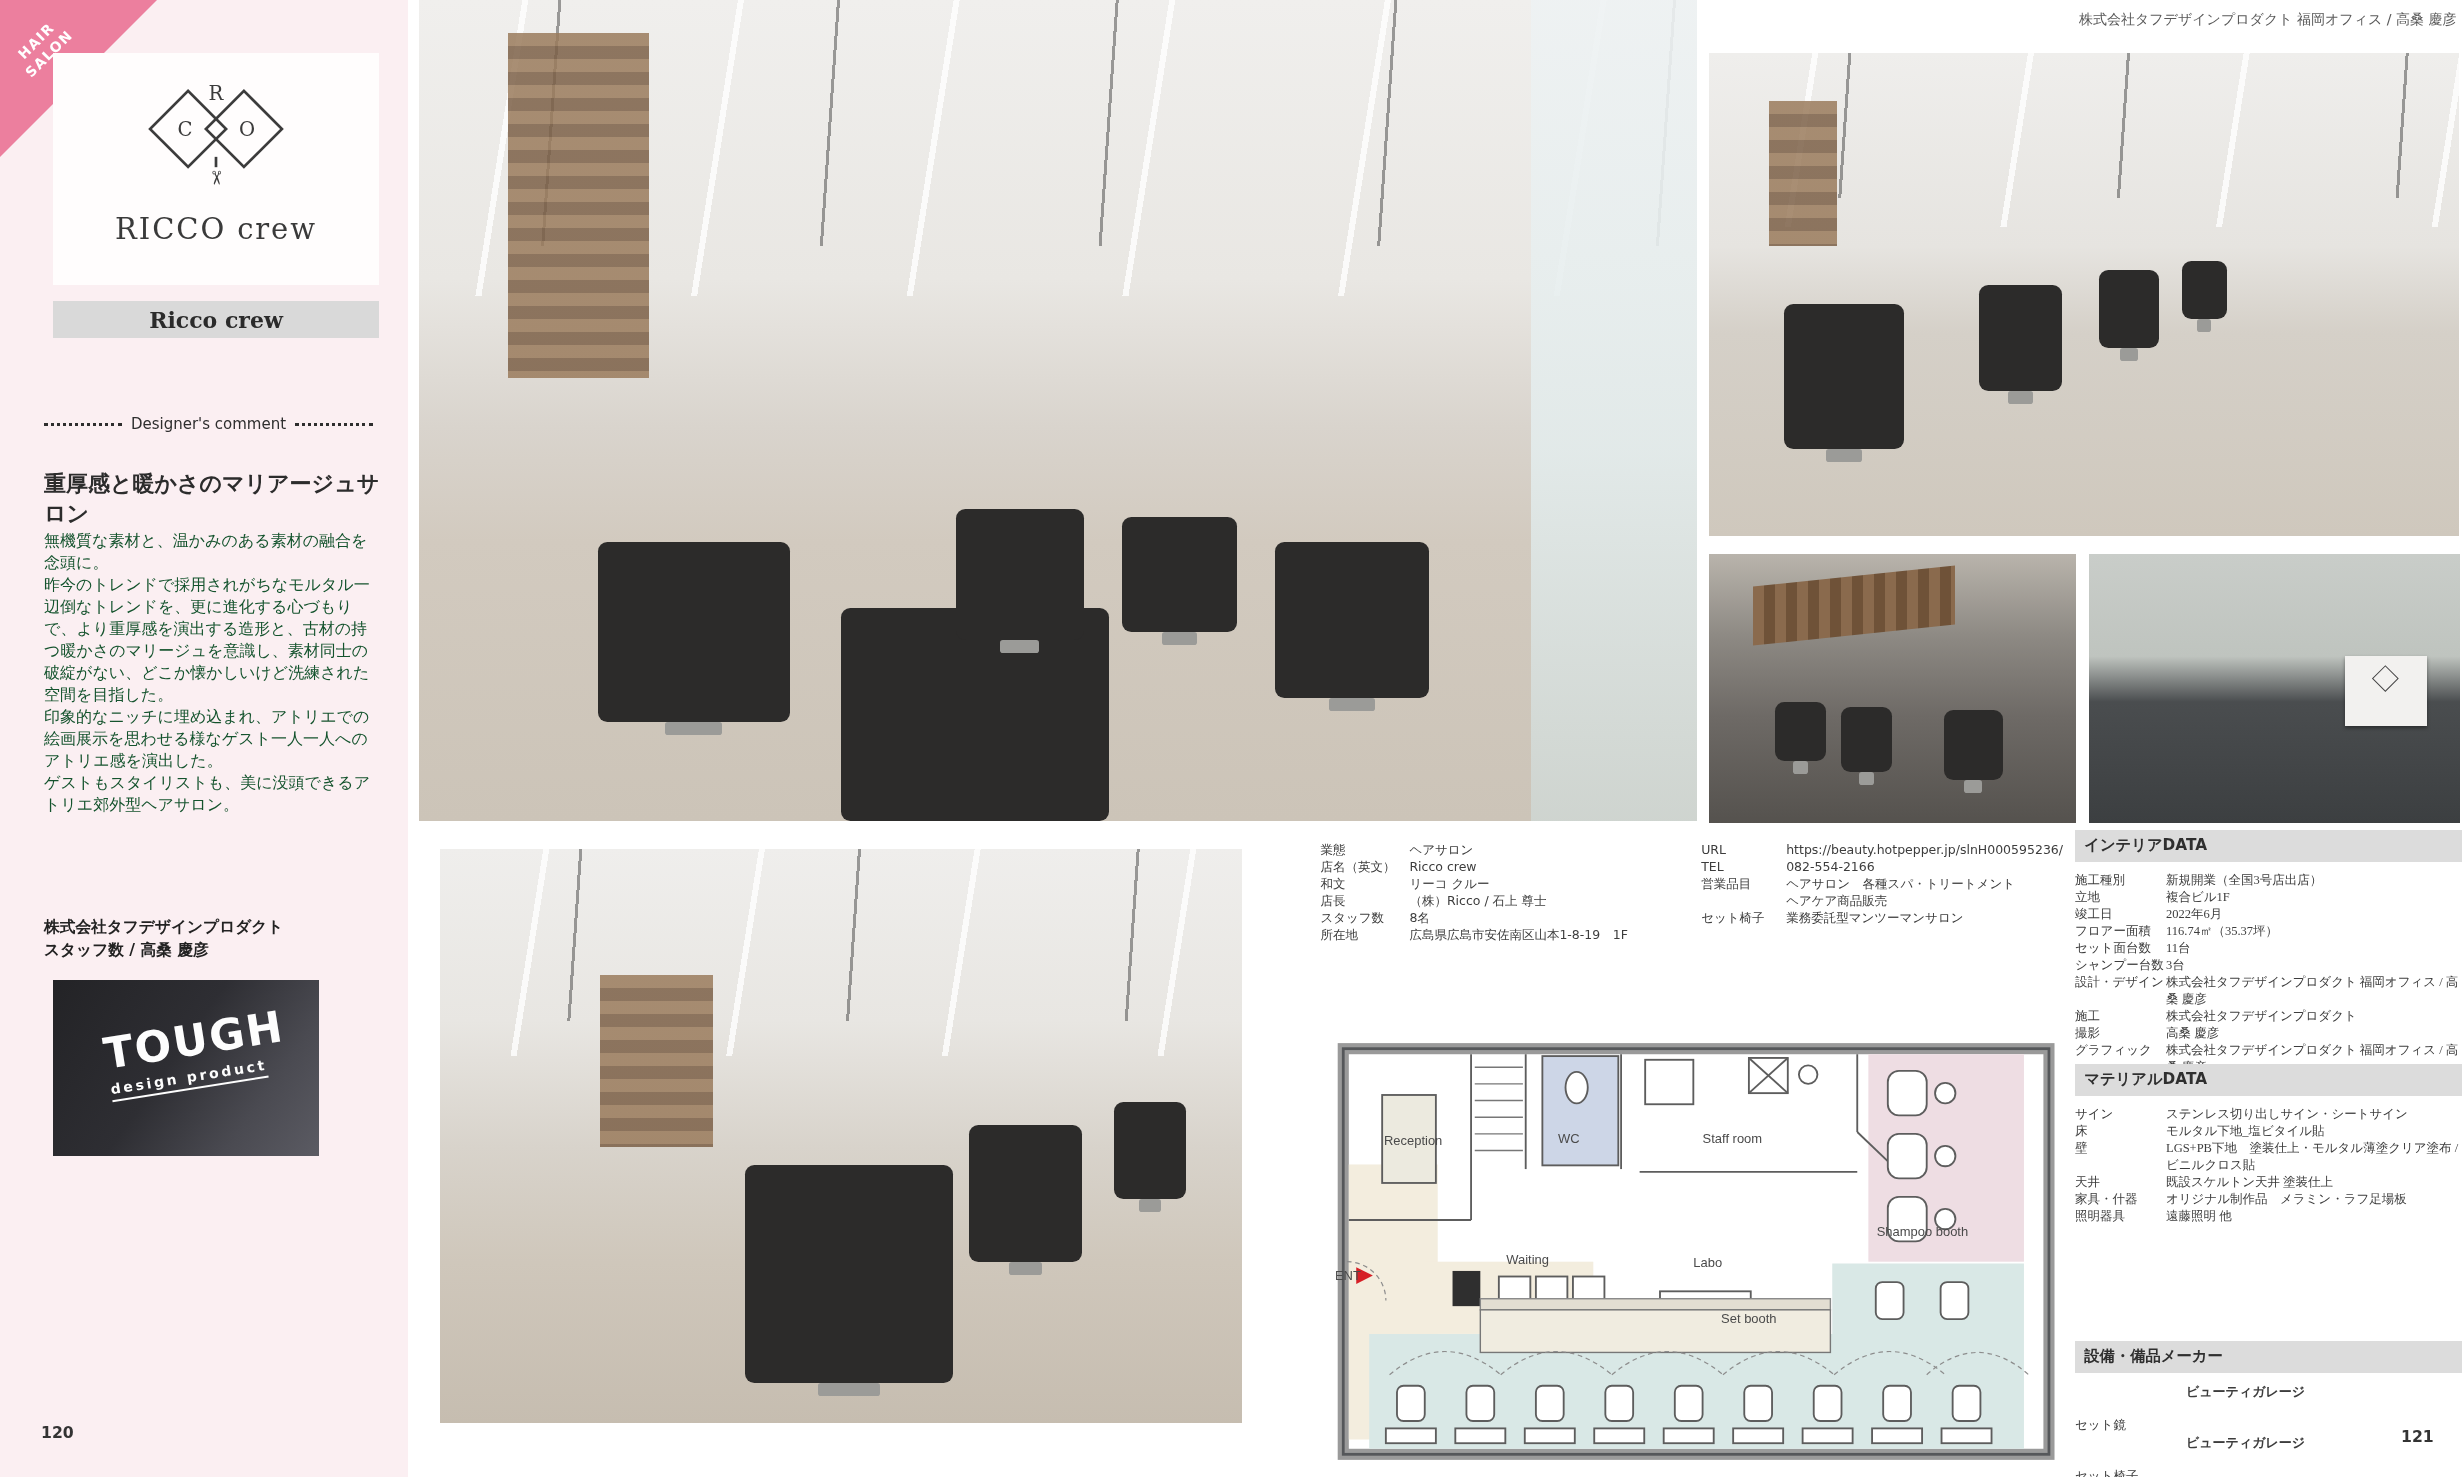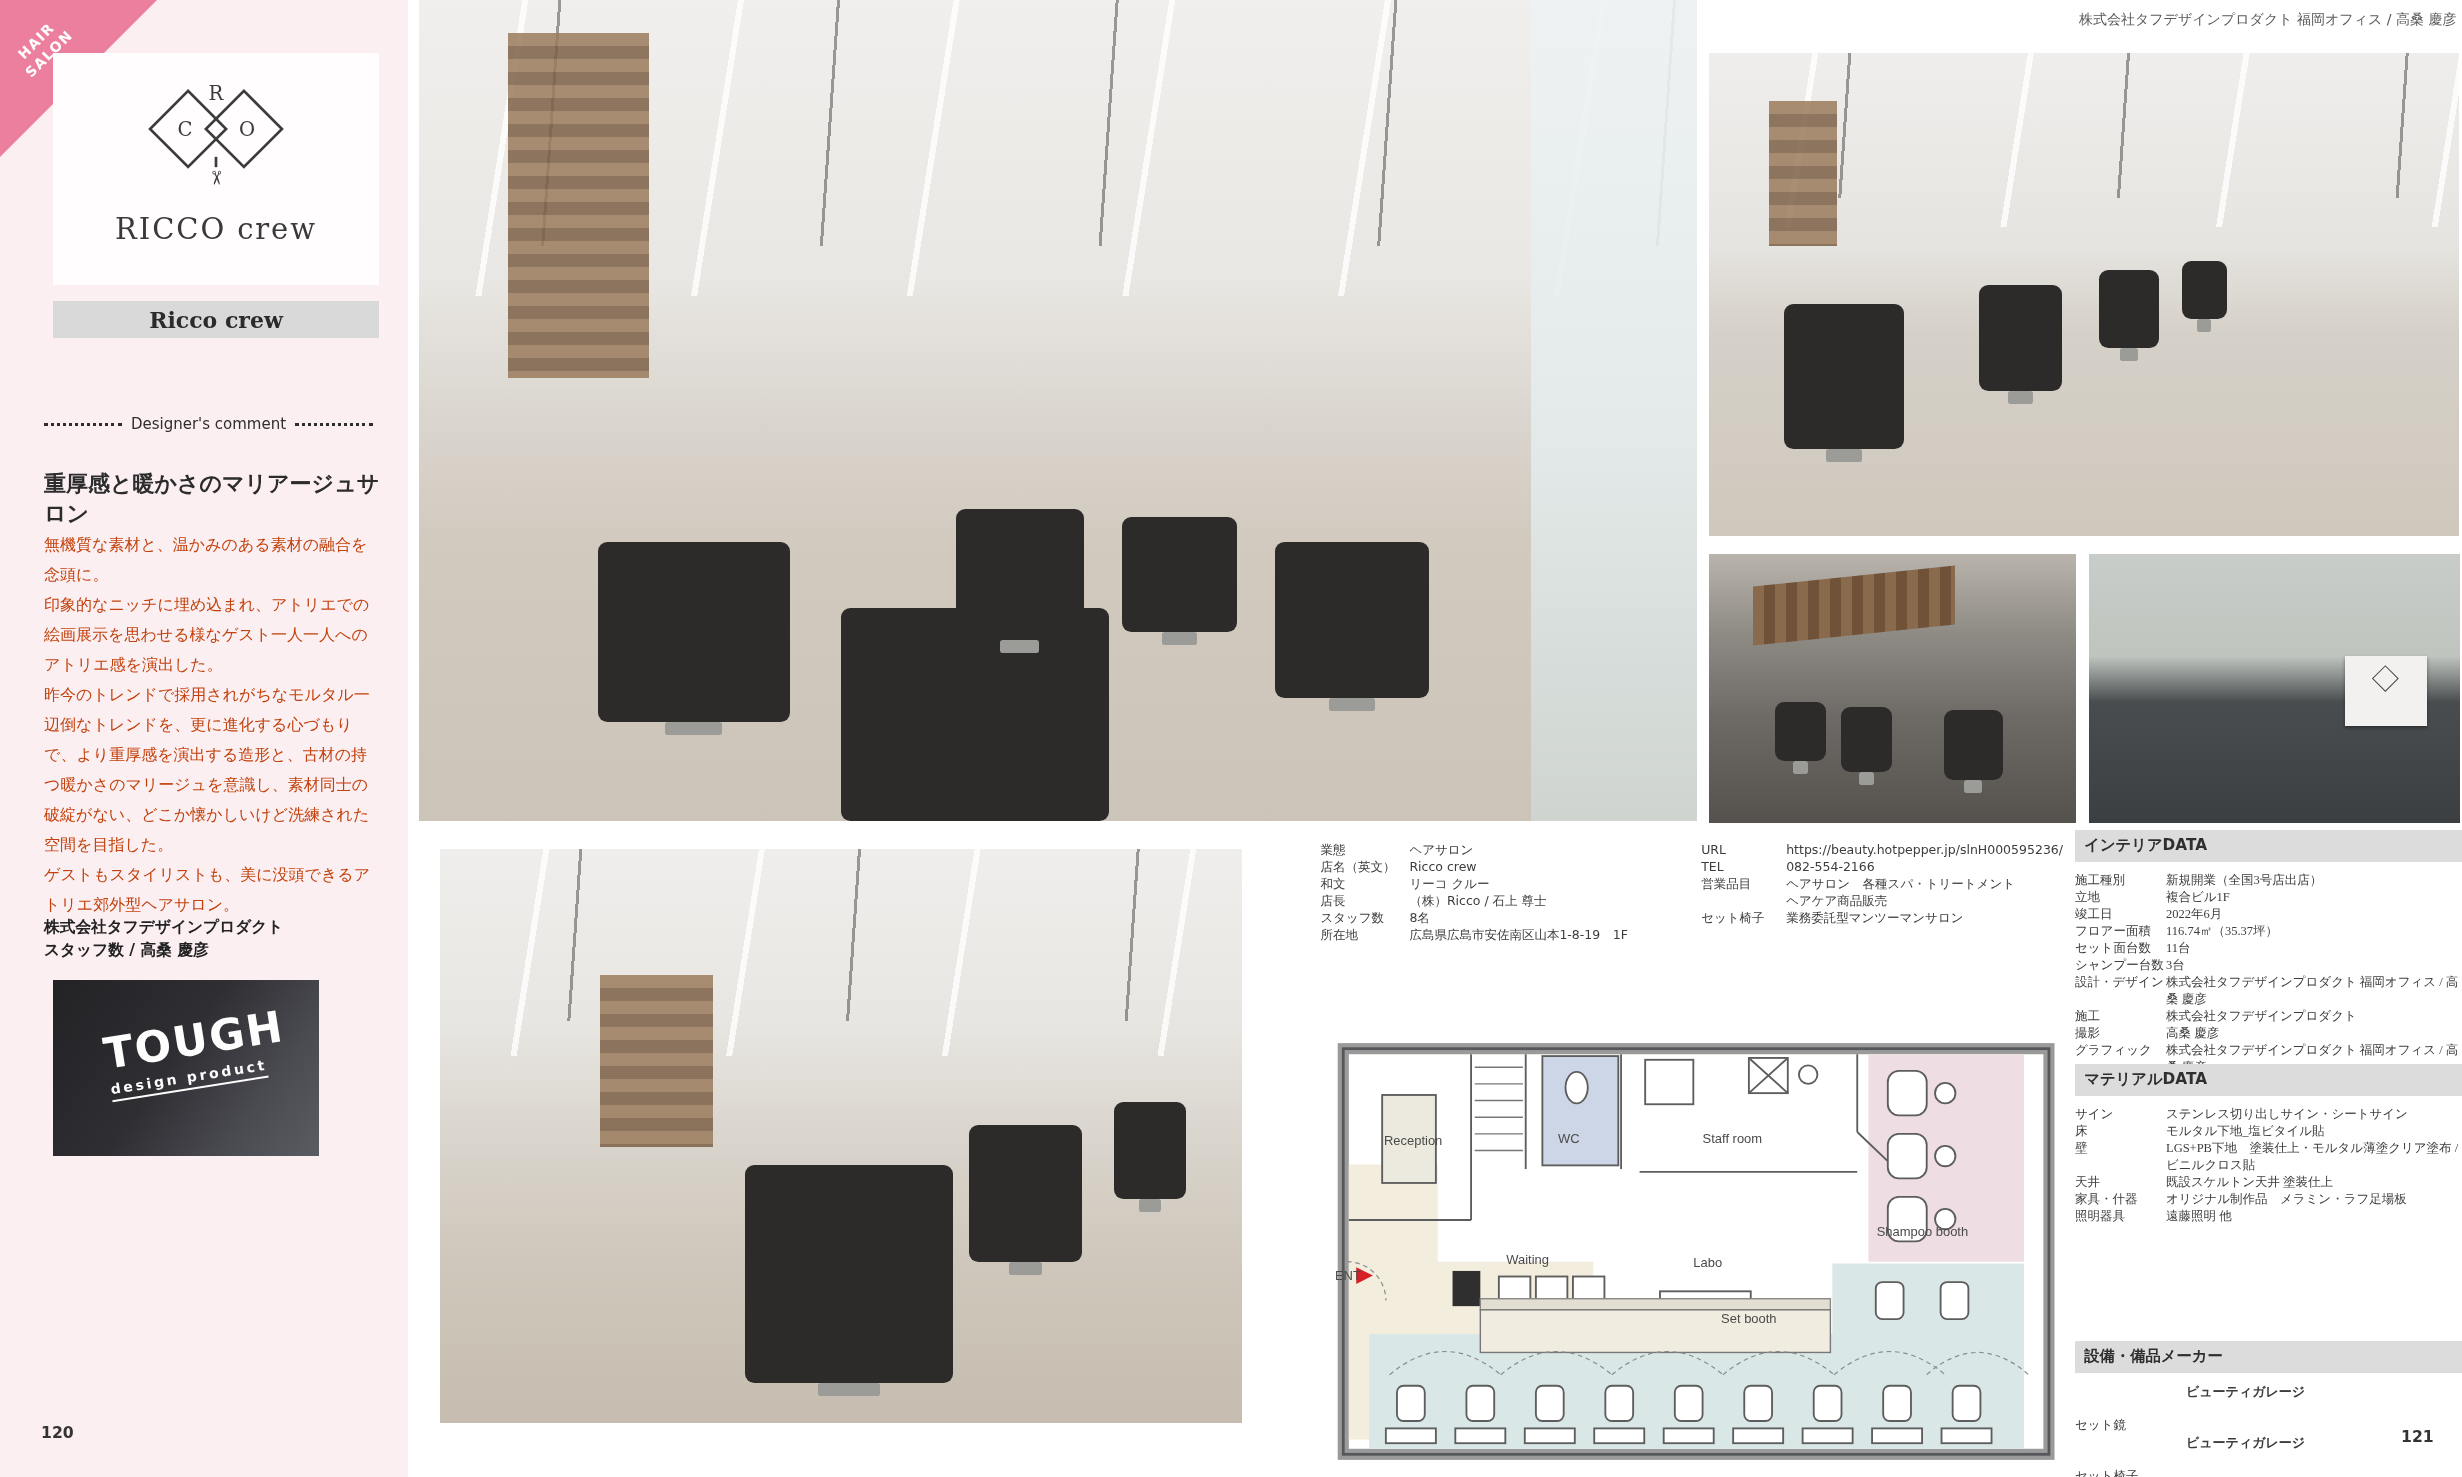--- a/index.html
+++ b/index.html
@@ -15,21 +15,21 @@
   .logo-svg{position:absolute;left:50%;top:16.7px;transform:translateX(-50%);}
   .logo-title{position:absolute;left:0;right:0;top:159px;text-align:center;
       font-family:"DejaVu Serif",serif;font-size:29px;letter-spacing:1.9px;color:#3a3a3a;}
   .name-bar{position:absolute;left:53px;top:301px;width:326px;height:37px;background:#d9d9d9;
       display:flex;align-items:center;justify-content:center;
       font-family:"DejaVu Serif",serif;font-size:22px;font-weight:bold;color:#2b2b2b;}
   .cmt-head{position:absolute;left:44px;top:415px;width:329px;display:flex;align-items:center;gap:9.3px;
       font-size:15px;color:#2e2e2e;}
   .cmt-head .dots{flex:1;border-top:3.7px dotted #2e2e2e;height:0;}
   .cmt-title{position:absolute;left:44px;top:469px;width:343px;font-size:22px;font-weight:bold;color:#2c2c2c;}
-  .cmt-body{position:absolute;left:44px;top:530px;width:332px;font-size:16px;line-height:30px;color:#c2410c;}
+  .cmt-body{position:absolute;left:44px;top:530px;width:332px;font-size:16px;line-height:22px;color:#14532d;}
   .cmt-body p{margin:0;}
   .firm{position:absolute;left:44px;top:915px;font-size:15.7px;font-weight:bold;line-height:23px;color:#222;}
   .pagenum{position:absolute;font-size:15.7px;font-weight:bold;color:#333;}
   .pagenum.left{left:41px;top:1423px;}
   .pagenum.right{left:2401px;top:1427px;}
   
   .photo{position:absolute;overflow:hidden;background:#d8d4cd;}
   .ph-main{left:419px;top:0;width:1278px;height:821px;
      background:linear-gradient(180deg,#f0efed 0%,#e9e7e3 34%,#d9d4cd 52%,#d2cabf 66%,#ccc4b8 100%);}
   .ph-ceillight{position:absolute;left:0;top:0;right:0;height:36%;opacity:.8;
@@ -119,22 +119,22 @@
     <div class="cmt-head">
       <span class="dots"></span>
       <span>Designer's comment</span>
       <span class="dots"></span>
     </div>
 
     <div class="cmt-title">重厚感と暖かさのマリアージュサロン</div>
 
     <div class="cmt-body">
       <p>無機質な素材と、温かみのある素材の融合を念頭に。</p>
+      <p>昨今のトレンドで採用されがちなモルタル一辺倒なトレンドを、更に進化する心づもりで、より重厚感を演出する造形と、古材の持つ暖かさのマリージュを意識し、素材同士の破綻がない、どこか懐かしいけど洗練された空間を目指した。</p>
       <p>印象的なニッチに埋め込まれ、アトリエでの絵画展示を思わせる様なゲスト一人一人へのアトリエ感を演出した。</p>
-      <p>昨今のトレンドで採用されがちなモルタル一辺倒なトレンドを、更に進化する心づもりで、より重厚感を演出する造形と、古材の持つ暖かさのマリージュを意識し、素材同士の破綻がない、どこか懐かしいけど洗練された空間を目指した。</p>
       <p>ゲストもスタイリストも、美に没頭できるアトリエ郊外型ヘアサロン。</p>
     </div>
 
     <div class="firm">
       <div>株式会社タフデザインプロダクト</div>
       <div>スタッフ数 / 高桑 慶彦</div>
     </div>
 
     <div class="ph-tough">
       <div class="tough-line1">TOUGH</div>

